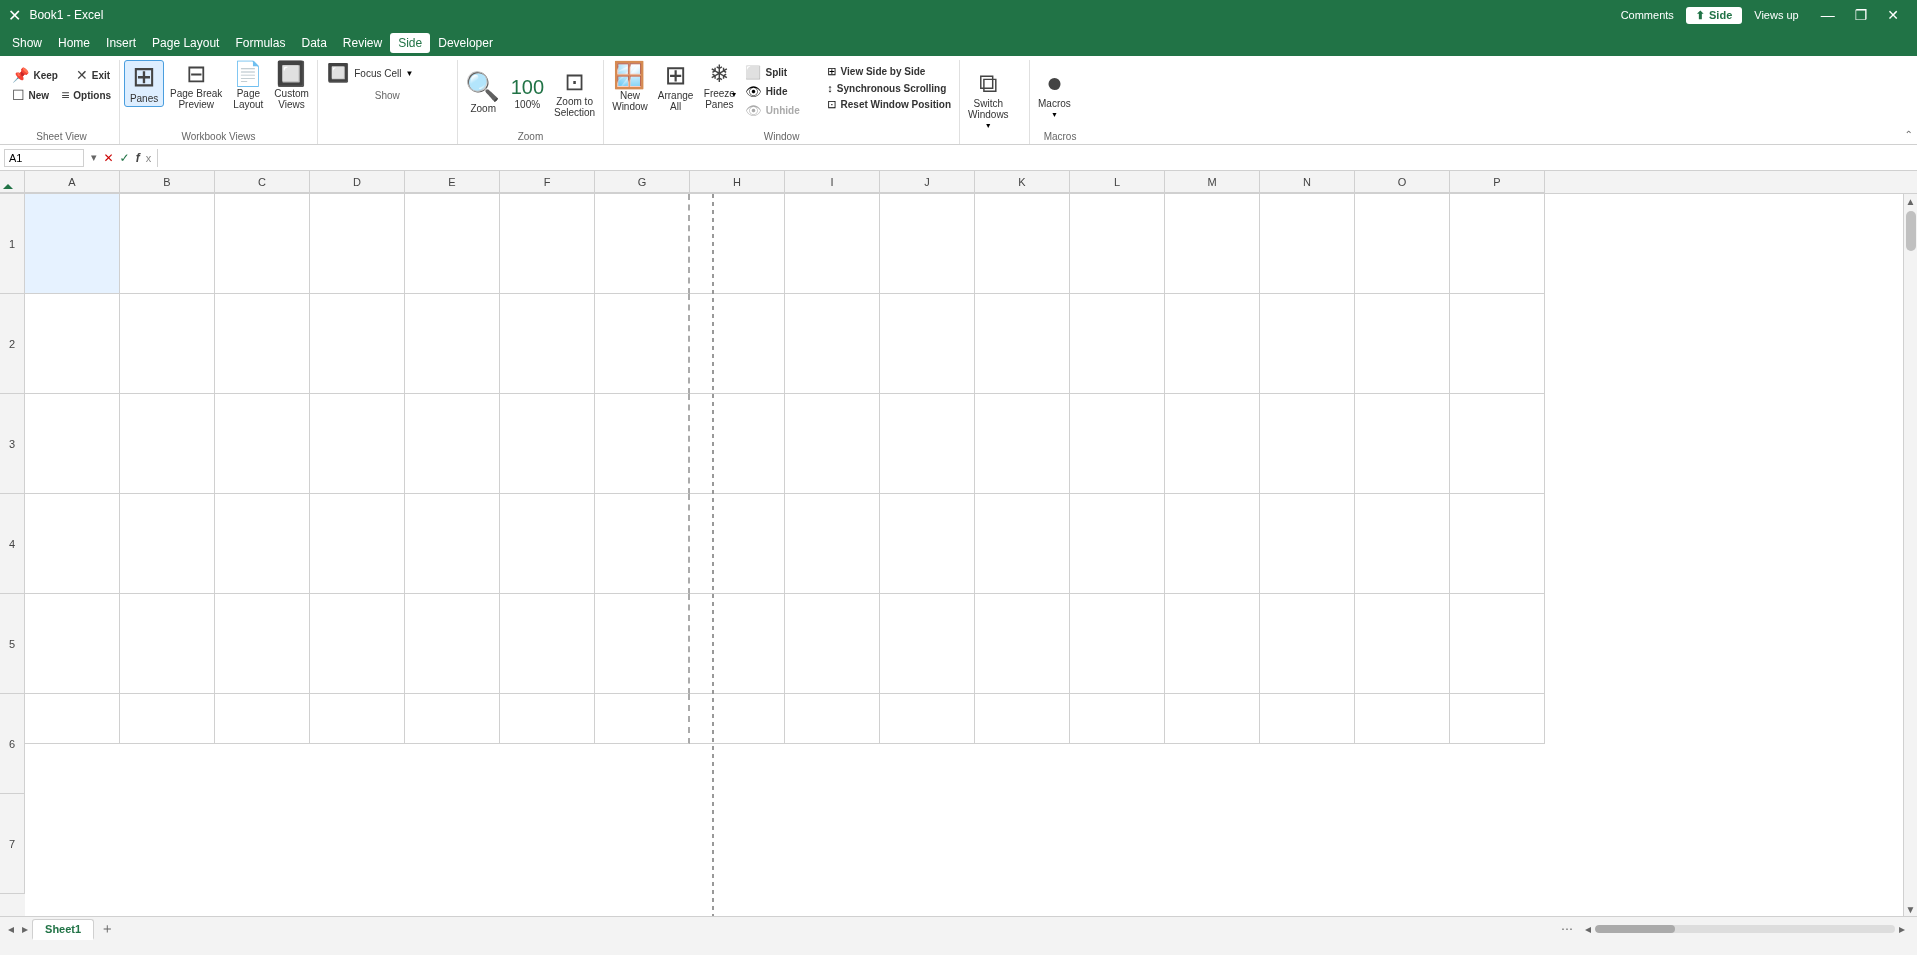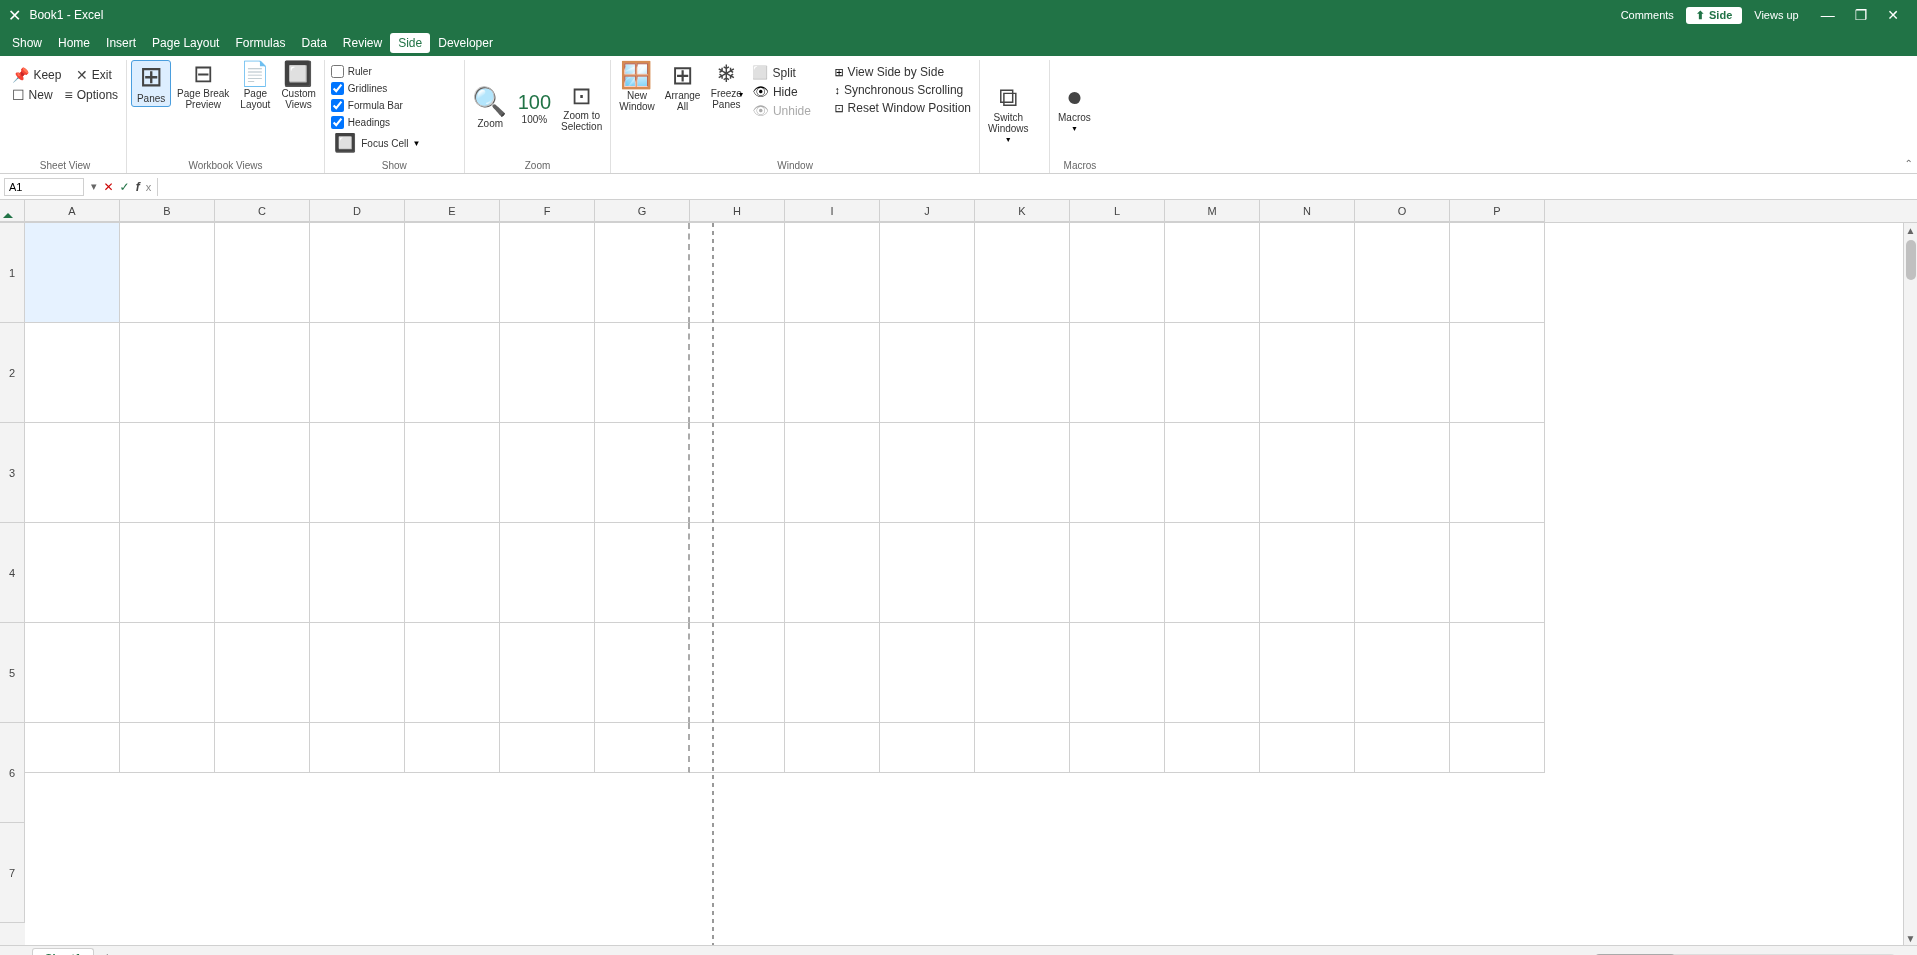--- a/index.html
+++ b/index.html
@@ -98,21 +98,21 @@
       align-items: center;
       cursor: pointer;
       padding: 1px 4px;
       border-radius: 2px;
       gap: 4px;
       background: transparent;
       border: none;
       width: 100%;
     }
     .ribbon-btn-small-icon { font-size: 14px; color: #444; }
-    .ribbon-btn-small-label { font-size: 12px; color: #333; white-space: nowrap; }
+    .ribbon-btn-small-label { font-size: 10px; color: #333; white-space: nowrap; font-weight: bold; }
 
     .checkbox-item {
       display: flex;
       align-items: center;
       gap: 4px;
       cursor: pointer;
       padding: 1px 2px;
     }
     .checkbox-item input { margin: 0; cursor: pointer; }
     .checkbox-label { font-size: 10px; color: #333; }
@@ -352,38 +352,20 @@
         </button>
         <button class="ribbon-btn">
           <span class="ribbon-btn-icon" style="font-size:24px;">🔲</span>
           <span class="ribbon-btn-label">Custom<br>Views</span>
         </button>
       </div>
       <div class="ribbon-group-label">Workbook Views</div>
     </div>
 
     <div class="ribbon-group" style="min-width:140px;">
-      <div class="ribbon-group-items" style="flex-direction:column; gap:2px; padding-top:4px;">
-        <label class="checkbox-item">
-          <input type="checkbox" style="">
-          <span class="checkbox-label">Ruler</span>
-        </label>
-        <label class="checkbox-item">
-          <input type="checkbox" checked="" style="">
-          <span class="checkbox-label">Gridlines</span>
-        </label>
-        <label class="checkbox-item">
-          <input type="checkbox" checked="" style="">
-          <span class="checkbox-label">Formula Bar</span>
-        </label>
-        <label class="checkbox-item">
-          <input type="checkbox" checked="" style="">
-          <span class="checkbox-label">Headings</span>
-        </label>
-      </div>
       <div style="display:flex; align-items:center; gap:2px; padding: 2px;">
         <button class="ribbon-btn" style="flex-direction:row; min-width: auto; gap:4px;">
           <span class="ribbon-btn-icon" style="font-size:18px;">🔲</span>
           <span class="ribbon-btn-label">Focus Cell</span>
           <span style="font-size:8px;">▼</span>
         </button>
       </div>
       <div class="ribbon-group-label">Show</div>
     </div>
 

